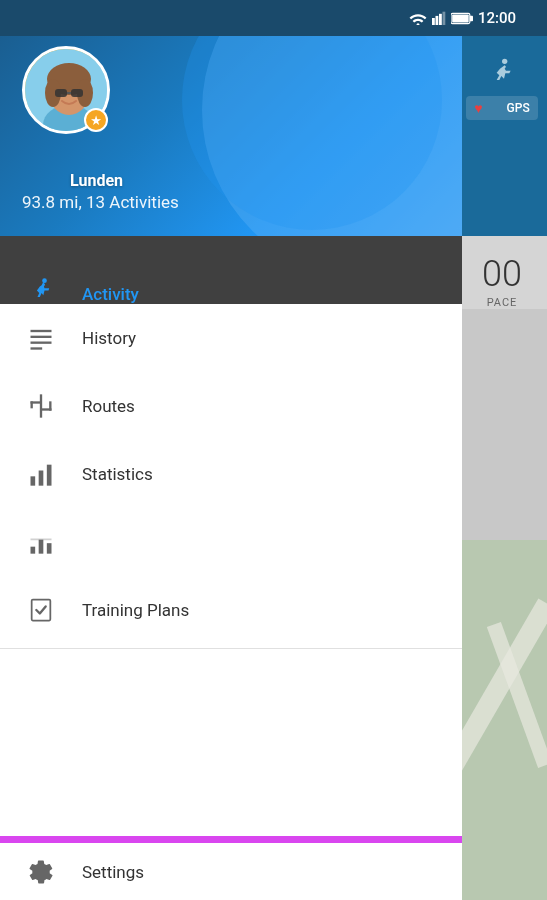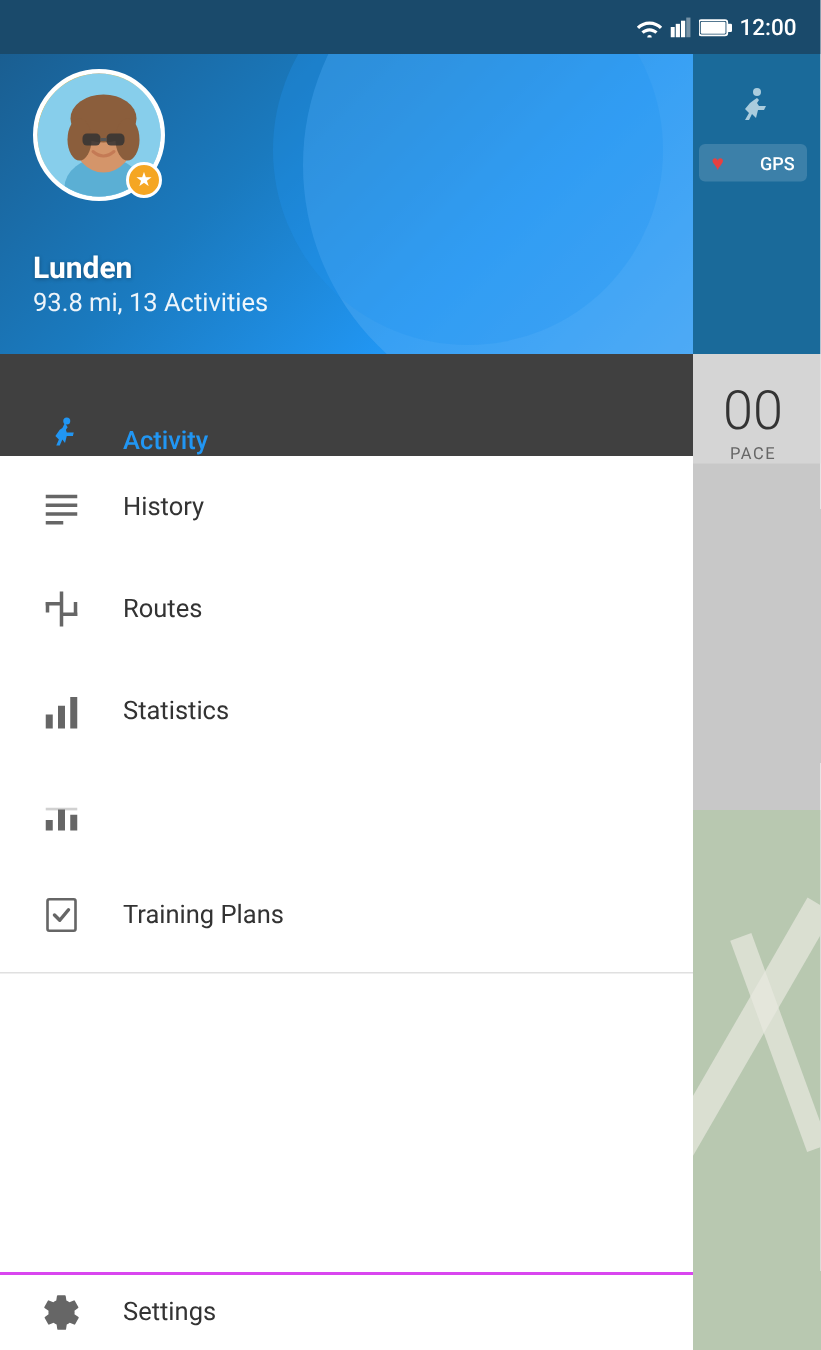--- a/index.html
+++ b/index.html
@@ -13,21 +13,21 @@
     }
 
     
     .status-bar {
       width: 547px;
       height: 36px;
       background: #1a4a6b;
       display: flex;
       align-items: center;
       justify-content: flex-end;
-      padding-right: 16px;
+      padding-right: 31px;
       gap: 6px;
       position: relative;
       z-index: 10;
     }
     .status-icons {
       display: flex;
       align-items: center;
       gap: 5px;
     }
     .status-time {
@@ -202,23 +202,24 @@
       border: 2px solid white;
     }
 
     .user-info {
       position: absolute;
       bottom: 24px;
       left: 22px;
     }
     .user-name {
       color: white;
-      font-size: 20px;
+      font-size: 16px;
       font-weight: 700;
       text-shadow: 0 1px 3px rgba(0,0,0,0.3);
+      margin-left: 48px;
     }
     .user-stats {
       color: rgba(255,255,255,0.92);
       font-size: 17px;
       margin-top: 2px;
     }
 
     
     .menu-list {
       flex: 1;
@@ -260,24 +261,24 @@
     .menu-divider {
       height: 1px;
       background: #e0e0e0;
       margin: 4px 0;
     }
 
     .settings-item {
       display: flex;
       align-items: center;
       padding: 0 22px;
-      height: 52px;
+      height: 64px;
       cursor: pointer;
       margin-top: auto;
-      border-top: 2px solid #d946ef;
+      border-top: 7px solid #d946ef;
     }
 
     
     svg {
       display: block;
     }
   </style>
 </head>
 <body>
 

